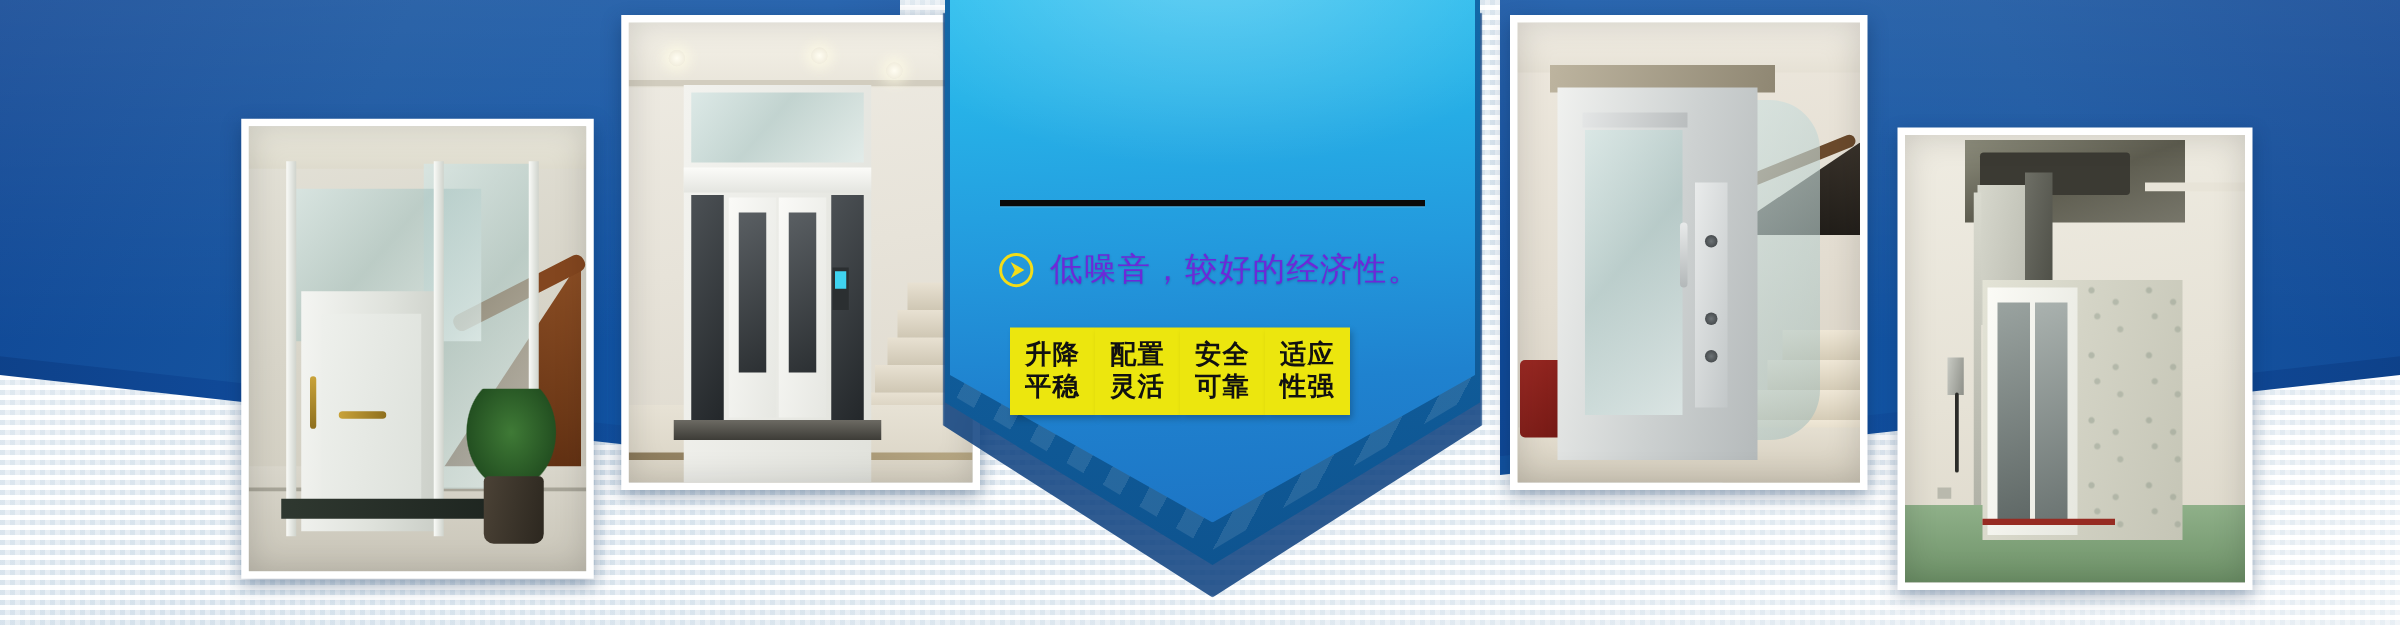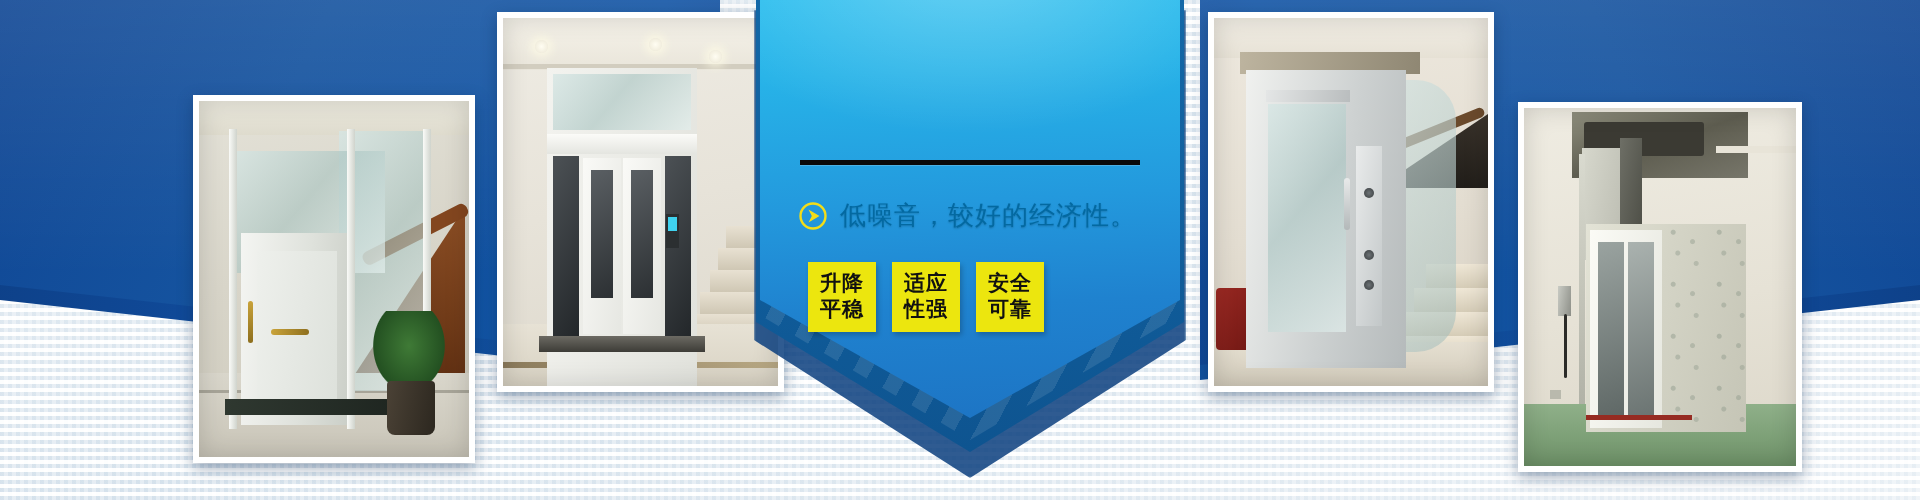--- a/index.html
+++ b/index.html
@@ -95,25 +95,25 @@
   }
   .cp-rule{
     position:absolute;left:40px;top:160px;width:340px;height:5px;background:#0a0a0a;
     box-shadow:0 1px 0 rgba(255,255,255,.18);
   }
   .cp-sub{
     position:absolute;left:38px;top:198px;display:flex;align-items:center;gap:12px;
   }
   .arrow-icon{width:30px;height:30px;flex:0 0 30px;display:block;}
   .cp-sub-text{
-    font-size:26px;color:#0369a1;letter-spacing:1px;white-space:nowrap;
+    font-size:26px;color:#6d28d9;letter-spacing:1px;white-space:nowrap;
     font-family:"DejaVu Sans","Liberation Sans",sans-serif;
     text-shadow:0 1px 2px rgba(0,0,0,.20);
   }
-  .badges{position:absolute;left:48px;top:262px;display:flex;gap:16px;}
+  .badges{position:absolute;left:48px;top:262px;display:flex;}
   .badge{
     width:68px;height:70px;background:#ece60e;
     display:flex;flex-direction:column;align-items:center;justify-content:center;
     box-shadow:2px 3px 5px rgba(0,0,0,.22);
   }
   .badge span{
     display:block;font-size:21px;line-height:1.22;color:#111;font-weight:bold;letter-spacing:1px;
     font-family:"DejaVu Sans","Liberation Sans",sans-serif;
   }
 
@@ -322,26 +322,30 @@
         </svg>
         <div class="cp-sub-text">低噪音，较好的经济性。</div>
       </div>
 
       <div class="badges">
         <div class="badge">
           <span>升降</span>
           <span>平稳</span>
         </div>
         <div class="badge">
-          <span>适应</span>
-          <span>性强</span>
+          <span>配置</span>
+          <span>灵活</span>
         </div>
         <div class="badge">
           <span>安全</span>
           <span>可靠</span>
+        </div>
+        <div class="badge">
+          <span>适应</span>
+          <span>性强</span>
         </div>
       </div>
     </div>
   </div>
 
   <div class="photo p3">
     <div class="inner">
       <div class="ph-wall"></div>
       <div class="ph-el ceil"></div>
       <div class="ph-el beam"></div>

